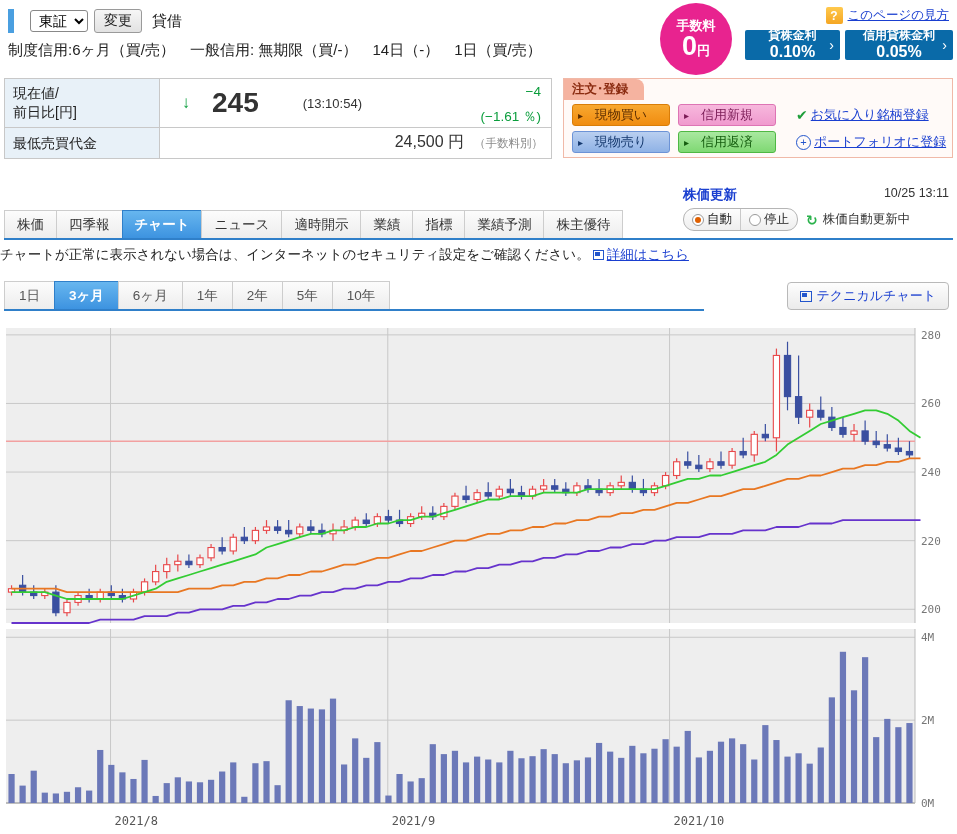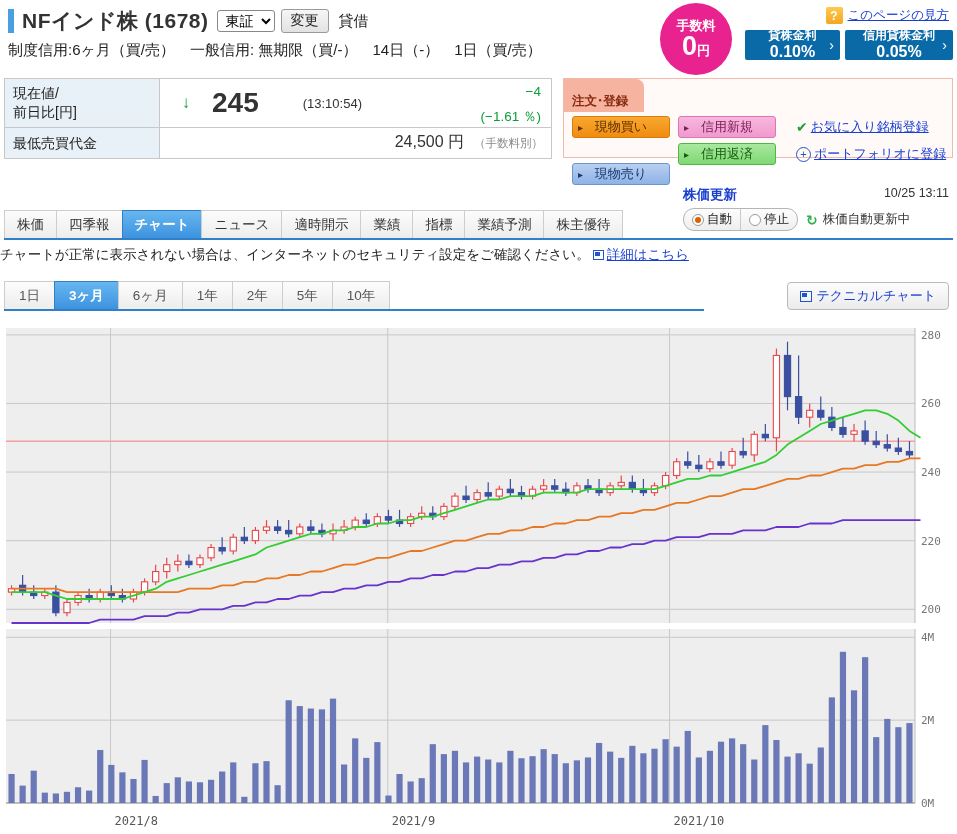--- a/index.html
+++ b/index.html
@@ -83,33 +83,33 @@
   .pv2 .amt { font-size: 16px; color: #333; }
   .pv2 .note { font-size: 11.5px; color: #888; margin-left: 6px; }
 
   
   .order-panel {
     position: absolute; left: 563px; top: 78px; width: 390px; height: 80px;
     border: 1px solid #f0b9a8; background: #fffaf8; box-sizing: border-box;
   }
   .order-tab {
     display: inline-block; background: #f5b3a0; color: #8a2b10;
-    font-size: 12.5px; font-weight: bold; padding: 14px 16px 2px 8px;
+    font-size: 12.5px; font-weight: bold; padding: 2px 16px 2px 8px;
     border-radius: 0 8px 0 0;
   }
   .order-body { display: flex; padding: 4px 0 0 8px; gap: 8px; }
   .ob-col { display: flex; flex-direction: column; gap: 5px; }
   .obtn {
     width: 98px; height: 22px; font-size: 13px; border-radius: 3px;
     display: flex; align-items: center; justify-content: center;
     cursor: pointer; box-sizing: border-box; position: relative;
   }
   .obtn::before { content: "\25B8"; position: absolute; left: 5px; font-size: 10px; }
   .o-buy  { background: linear-gradient(#f8a830,#f08c10); border: 1px solid #d97d08; color: #5a2c00; }
-  .o-sell { background: linear-gradient(#b9cff0,#8fb2e6); border: 1px solid #6c93d6; color: #14386e; margin-top: 20px; }
+  .o-sell { background: linear-gradient(#b9cff0,#8fb2e6); border: 1px solid #6c93d6; color: #14386e; }
   .o-new  { background: linear-gradient(#f7b8dd,#f09ace); border: 1px solid #dd74b4; color: #7a1b55; }
   .o-rep  { background: linear-gradient(#a9e8a0,#7fd873); border: 1px solid #4fb844; color: #145c0e; }
   .reg-col { display: flex; flex-direction: column; gap: 9px; margin-left: 12px; padding-top: 2px; }
   .reg-item { display: flex; align-items: center; gap: 3px; font-size: 13px; cursor: pointer; }
   .reg-item a { color: #1a3fd0; text-decoration: underline; }
   .chk { color: #1f9e3a; font-size: 14px; font-weight: bold; }
   .plus {
     display: inline-flex; align-items: center; justify-content: center;
     width: 13px; height: 13px; border-radius: 50%;
     border: 1px solid #2255cc; color: #2255cc; font-size: 11px; line-height: 1;
@@ -171,21 +171,20 @@
   
   .chart-wrap { position: absolute; left: 4px; top: 326px; width: 949px; height: 505px; }
   svg { display: block; }
 </style>
 </head>
 <body>
 
 <div class="hdr">
   <div class="title-row">
     <div class="title-bar"></div>
-    <span class="stock-title"><span>NFインド株</span> <span>(1678)</span></span>
     <select class="sel-exchange">
       <option>東証</option>
     </select>
     <button class="btn-change">変更</button>
     <span class="lbl-taishaku">貸借</span>
   </div>
   <div class="credit-line">制度信用:6ヶ月（買/売）　一般信用: 無期限（買/-）　14日（-）　1日（買/売）</div>
 
   <div class="help-link">
     <span class="help-q">?</span>

